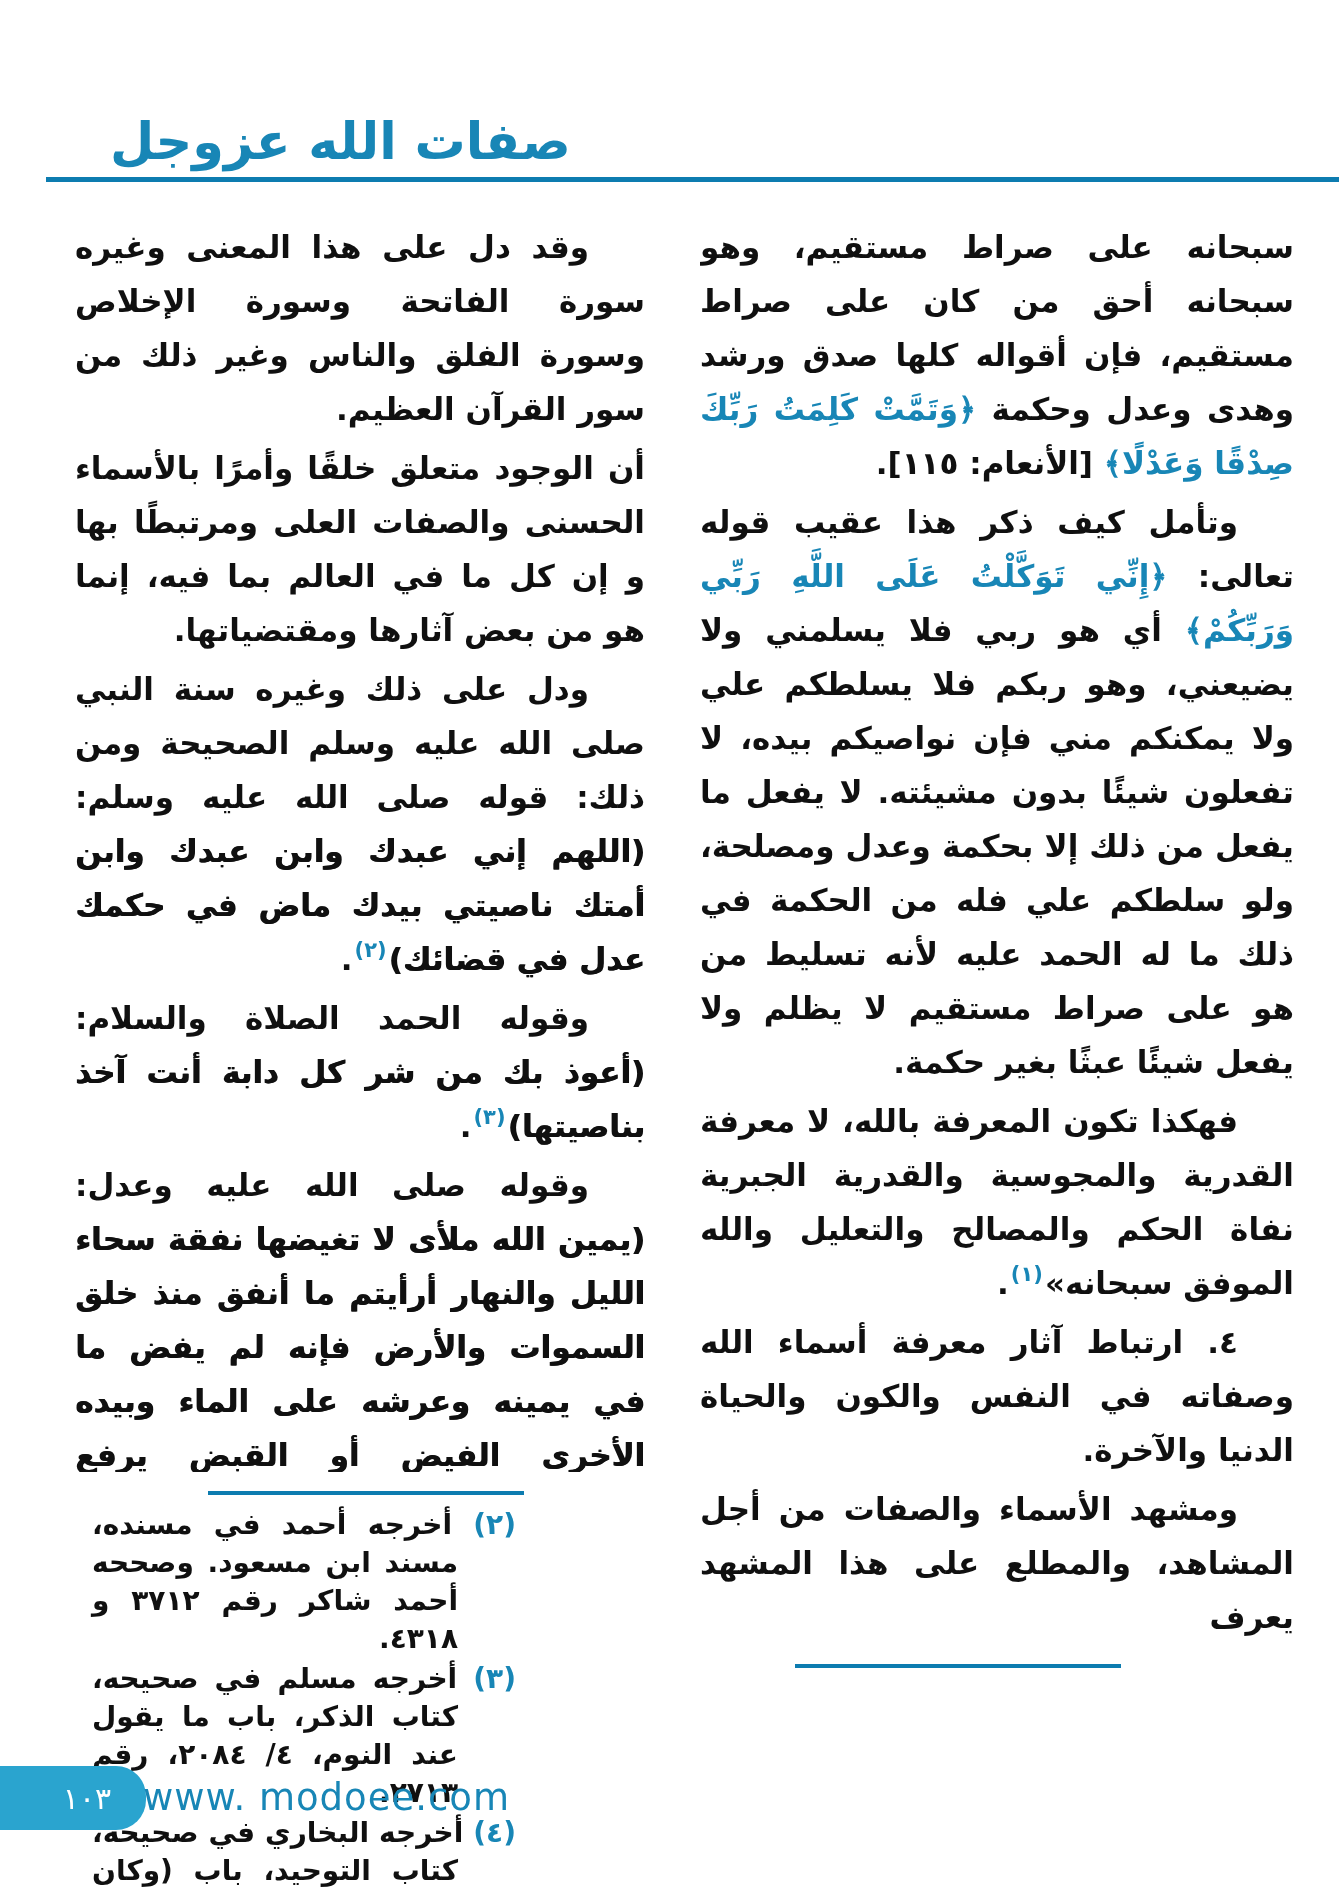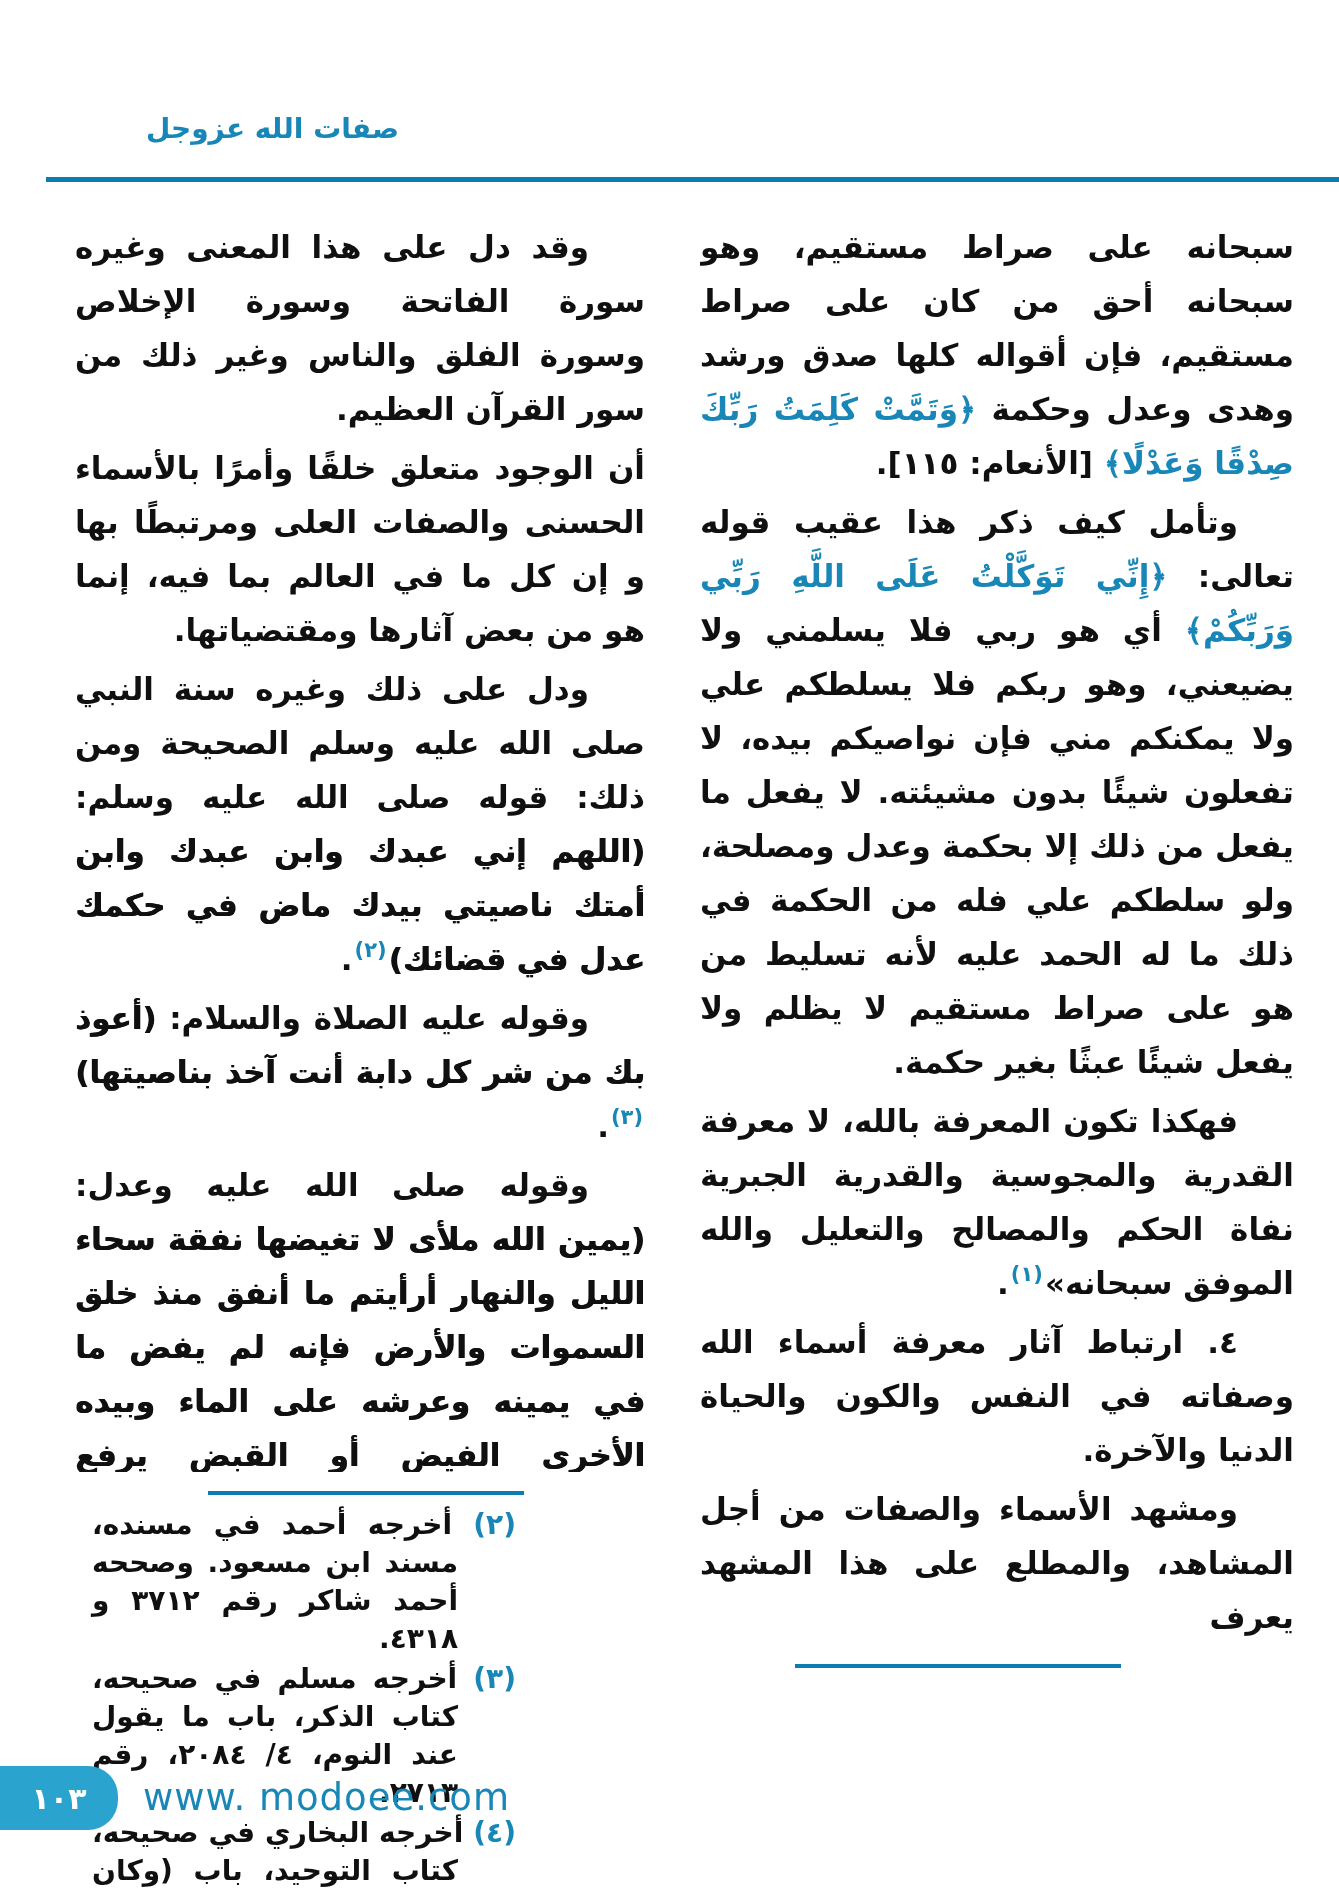--- a/index.html
+++ b/index.html
@@ -11,22 +11,22 @@
   html,body{margin:0;padding:0;background:#ffffff;}
   .page{
     position:relative;
     width:1339px;height:1890px;
     background:#ffffff;
     font-family:"DejaVu Sans", sans-serif;
     overflow:hidden;
   }
   .title{
     position:absolute;left:110px;top:112px;
-    font-size:28px;font-weight:bold;color:var(--accent);
-    direction:rtl;white-space:nowrap;margin-left:36px;
+    font-size:51px;font-weight:bold;color:var(--accent);
+    direction:rtl;white-space:nowrap;
   }
   .head-rule{
     position:absolute;left:46px;top:177px;width:1293px;height:5px;
     background:var(--rule);
   }
   .col{
     position:absolute;top:220px;
     direction:rtl;text-align:justify;
     color:var(--ink);font-weight:bold;
     font-size:31px;line-height:54px;
@@ -53,23 +53,24 @@
     font-size:28px;line-height:38px;
   }
   .footnotes-left{left:92px;top:1506px;width:424px;}
   .footnote-right{left:720px;top:1684px;width:400px;text-align:right;}
   .fn{padding-right:58px;text-indent:-58px;margin:0 0 2px 0;}
   .fn-num{color:var(--accent);}
   .page-badge{
     position:absolute;left:0;top:1766px;width:118px;height:64px;
     background:var(--badge);
     border-radius:0 30px 30px 0;
-    color:#ffffff;font-size:30px;font-weight:bold;
+    color:#ffffff;font-size:30px;font-weight:normal;
     display:flex;align-items:center;justify-content:center;
     direction:rtl;
+    padding-left:28px;
   }
   .website{
     position:absolute;left:143px;top:1776px;
     font-size:37px;color:var(--accent);
     letter-spacing:1px;white-space:nowrap;
   }
 </style>
 </head>
 <body>
 
@@ -83,21 +84,21 @@
     <p class="para"><span>وتأمل كيف ذكر هذا عقيب قوله تعالى: </span><span class="verse">﴿إِنِّي تَوَكَّلْتُ عَلَى اللَّهِ رَبِّي وَرَبِّكُمْ﴾</span><span> أي هو ربي فلا يسلمني ولا يضيعني، وهو ربكم فلا يسلطكم علي ولا يمكنكم مني فإن نواصيكم بيده، لا تفعلون شيئًا بدون مشيئته. لا يفعل ما يفعل من ذلك إلا بحكمة وعدل ومصلحة، ولو سلطكم علي فله من الحكمة في ذلك ما له الحمد عليه لأنه تسليط من هو على صراط مستقيم لا يظلم ولا يفعل شيئًا عبثًا بغير حكمة.</span></p>
     <p class="para"><span>فهكذا تكون المعرفة بالله، لا معرفة القدرية والمجوسية والقدرية الجبرية نفاة الحكم والمصالح والتعليل والله الموفق سبحانه»</span><span class="ref">(١)</span><span>.</span></p>
     <p class="para"><span>٤. ارتباط آثار معرفة أسماء الله وصفاته في النفس والكون والحياة الدنيا والآخرة.</span></p>
     <p class="para"><span>ومشهد الأسماء والصفات من أجل المشاهد، والمطلع على هذا المشهد يعرف</span></p>
   </div>
 
   <div class="col col-left">
     <p class="para"><span>وقد دل على هذا المعنى وغيره سورة الفاتحة وسورة الإخلاص وسورة الفلق والناس وغير ذلك من سور القرآن العظيم.</span></p>
     <p class="para cont"><span>أن الوجود متعلق خلقًا وأمرًا بالأسماء الحسنى والصفات العلى ومرتبطًا بها و إن كل ما في العالم بما فيه، إنما هو من بعض آثارها ومقتضياتها.</span></p>
     <p class="para"><span>ودل على ذلك وغيره سنة النبي صلى الله عليه وسلم الصحيحة ومن ذلك: قوله صلى الله عليه وسلم: </span><span class="hadith">(اللهم إني عبدك وابن عبدك وابن أمتك ناصيتي بيدك ماض في حكمك عدل في قضائك)</span><span class="ref">(٢)</span><span>.</span></p>
-    <p class="para"><span>وقوله عليه الصلاة والسلام: </span><span class="hadith">(أعوذ بك من شر كل دابة أنت آخذ بناصيتها)</span><span class="ref">(٣)</span><span>.</span></p>
+    <p class="para"><span>وقوله الحمد الصلاة والسلام: </span><span class="hadith">(أعوذ بك من شر كل دابة أنت آخذ بناصيتها)</span><span class="ref">(٣)</span><span>.</span></p>
     <p class="para"><span>وقوله صلى الله عليه وعدل: </span><span class="hadith">(يمين الله ملأى لا تغيضها نفقة سحاء الليل والنهار أرأيتم ما أنفق منذ خلق السموات والأرض فإنه لم يفض ما في يمينه وعرشه على الماء وبيده الأخرى الفيض أو القبض يرفع ويخفض)</span></p>
 
   </div>
 
   <div class="fn-sep fn-sep-left"></div>
   <div class="fn-sep fn-sep-right"></div>
 
   <div class="footnotes footnotes-left">
     <p class="fn"><span class="fn-num">(٢)</span><span> أخرجه أحمد في مسنده، مسند ابن مسعود. وصححه أحمد شاكر رقم ٣٧١٢ و ٤٣١٨.</span></p>
     <p class="fn"><span class="fn-num">(٣)</span><span> أخرجه مسلم في صحيحه، كتاب الذكر، باب ما يقول عند النوم، ٤/ ٢٠٨٤، رقم ٢٧١٣.</span></p>

